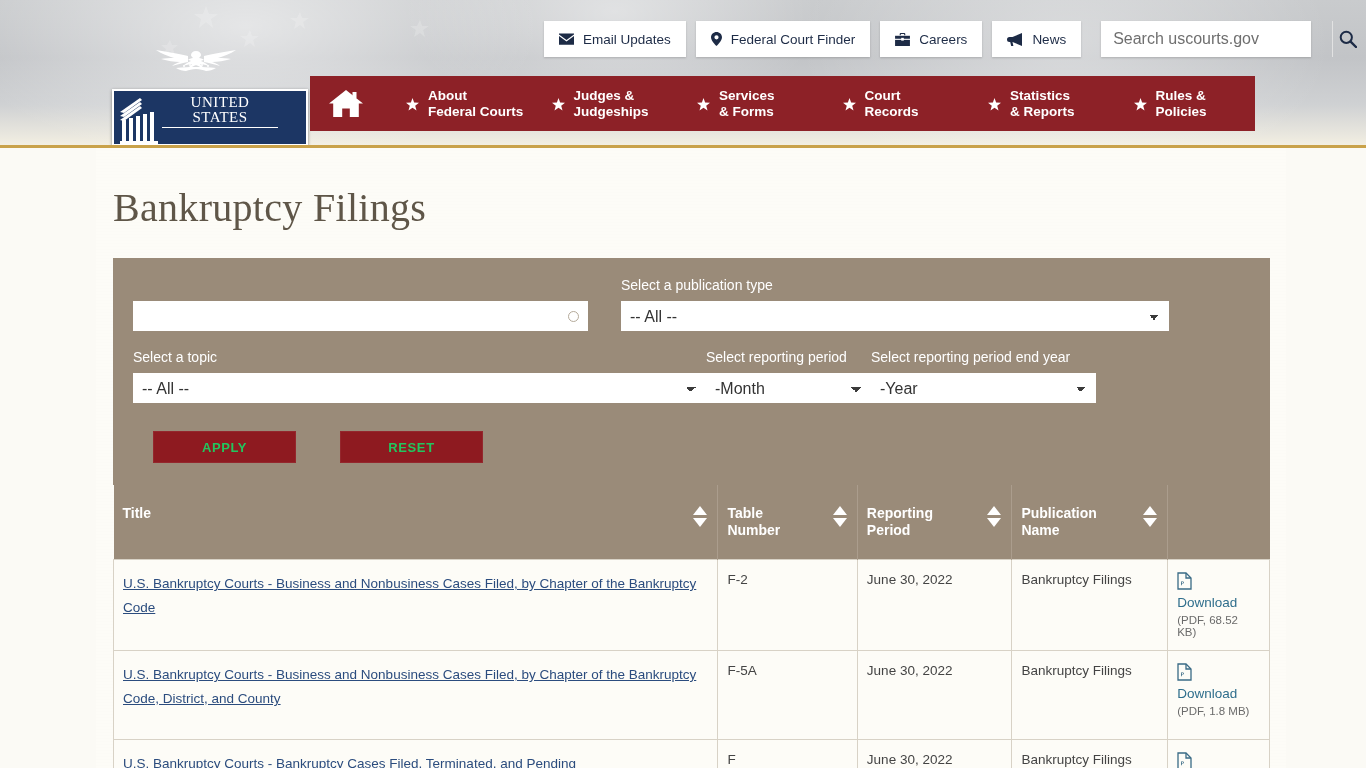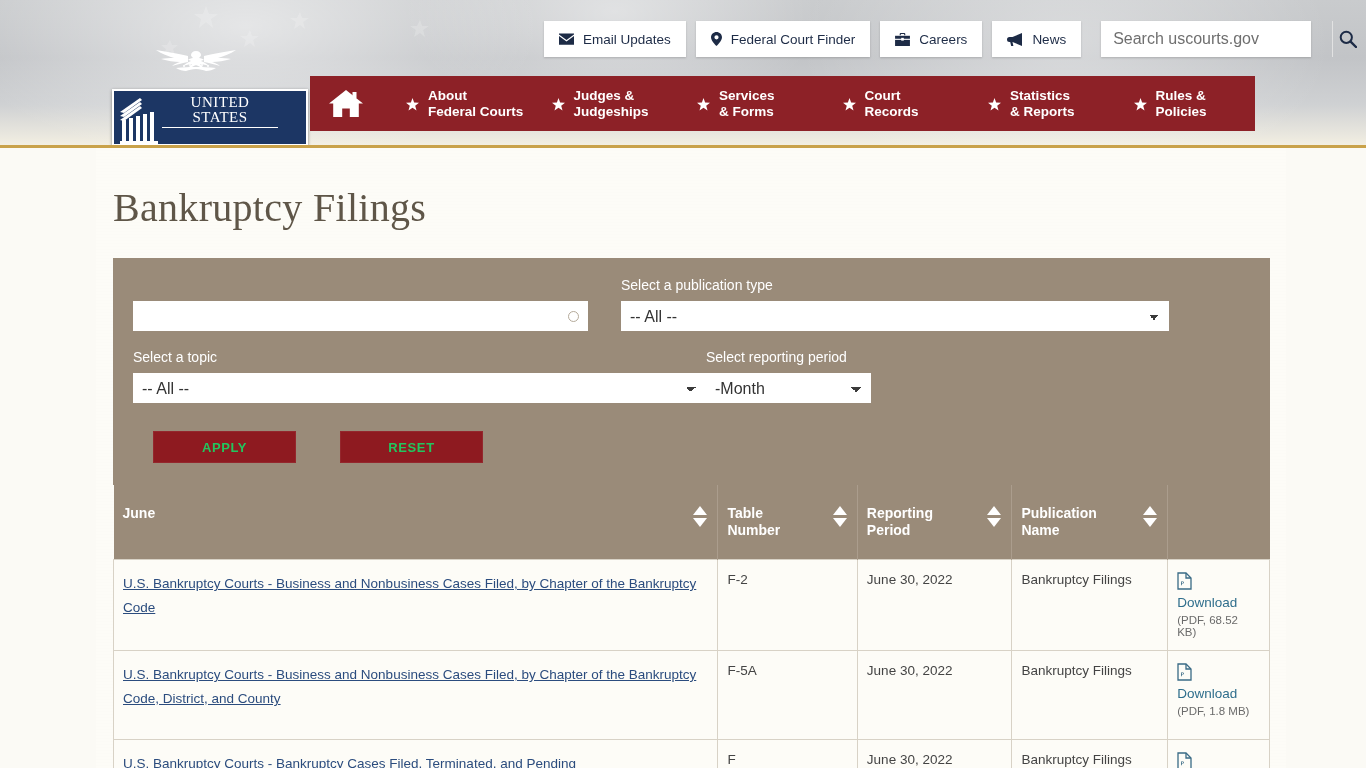--- a/index.html
+++ b/index.html
@@ -513,20 +513,26 @@
           </select>
         </div>
 
         <div class="field">
           <label class="field-label">Select reporting period</label>
           <select class="styled sel-month">
             <option>-Month</option>
           </select>
         </div>
 
+        <div class="field">
+          <label class="field-label">Select reporting period end year</label>
+          <select class="styled sel-year">
+            <option>-Year</option>
+          </select>
+        </div>
       </div>
 
       <div class="btn-row">
         <button class="action-btn">APPLY</button>
         <button class="action-btn">RESET</button>
       </div>
     </section>
 
     <div class="table-wrap">
       <table class="results">
@@ -534,21 +540,21 @@
           <col class="col-title">
             <col class="col-tnum">
             <col class="col-rper">
             <col class="col-pname">
             <col class="col-dl">
         </colgroup>
         <thead>
           <tr>
             <th>
               <div class="th-inner">
-                <span class="th-label">June</span>
+                <span class="th-label">Title</span>
                 <span class="sort-ctl">
                   <span class="tri-up"></span>
                   <span class="tri-down"></span>
                 </span>
               </div>
             </th>
             <th>
               <div class="th-inner">
                 <span class="th-label">Table
 Number</span>

